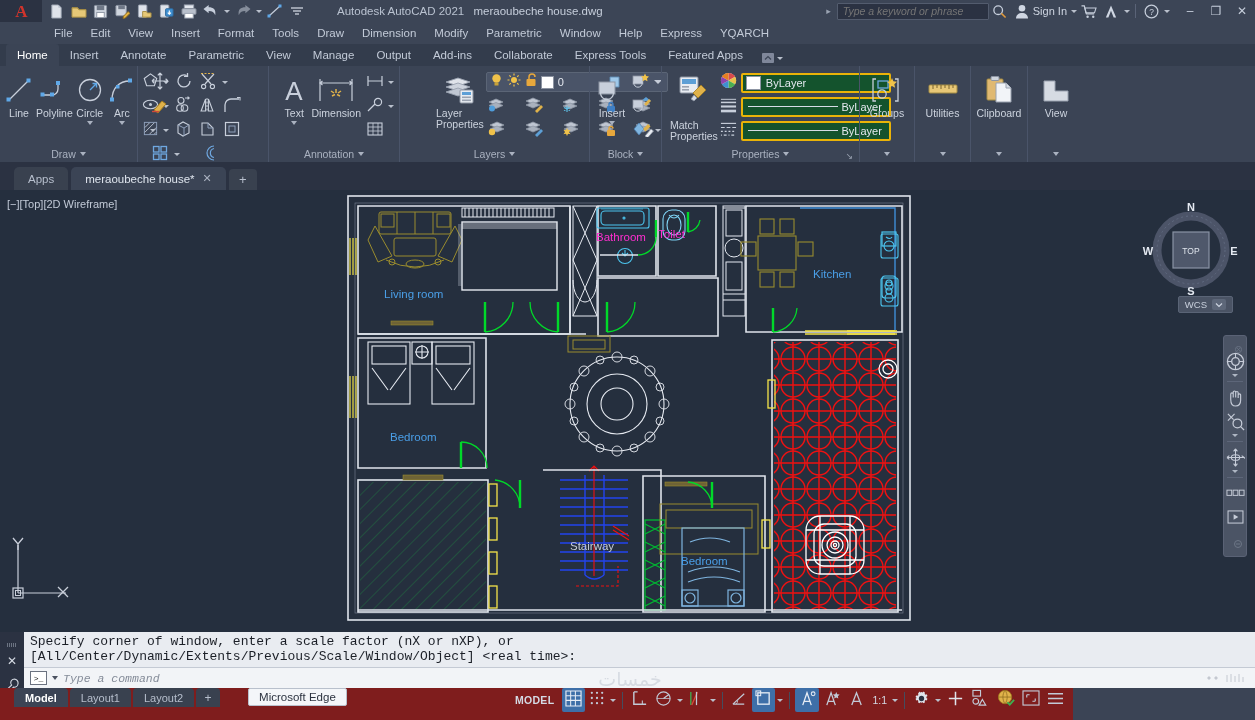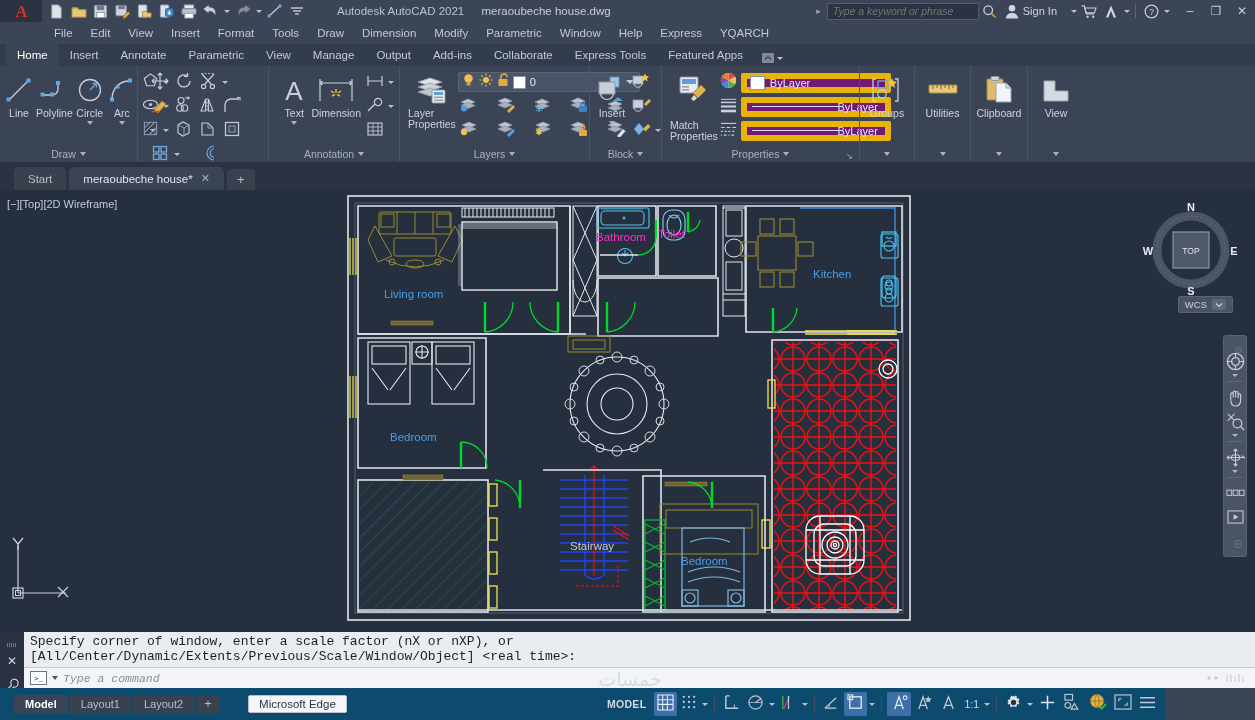--- a/index.html
+++ b/index.html
@@ -32,31 +32,31 @@
     width: 21px; height: 20px; display: flex; align-items: center; justify-content: center;
     border-radius: 2px;
   }
   .qat-btn svg { display:block; }
   .qat-mini { width: 9px; display:flex; align-items:center; justify-content:center; }
   .caret-d { width:0;height:0;border-left:3px solid transparent;border-right:3px solid transparent;border-top:3.5px solid #b9c0cc; }
   .title-text {
     flex: 0 0 auto; margin-left: 30px;
     font-size: 11.5px; color: #b9c2d0; white-space: nowrap;
   }
-  .title-text .doc { margin-left: 14px; color: #c6cedb; }
+  .title-text .doc { margin-left: 6px; color: #c6cedb; }
   .title-spacer { flex: 1; }
   .title-arrow { color:#9aa3b2; font-size:9px; margin-right: 6px; }
   .search-box {
     width: 152px; height: 17px; background: #2b3242;
     border: 1px solid #535c6e; border-radius: 1px;
     font-size: 10.5px; color: #8b93a3; font-style: italic;
     padding: 0 5px; line-height: 15px;
   }
   .t-icon { width: 22px; height: 20px; display:flex; align-items:center; justify-content:center; }
-  .signin { font-size: 11px; color: #cfd6e2; margin-right: 12px; white-space: nowrap; }
+  .signin { font-size: 11px; color: #cfd6e2; margin-right: 2px; white-space: nowrap; }
   .win-btns { display: flex; align-items: center; margin-left: 6px; }
   .win-btn { width: 26px; height: 22px; display:flex; align-items:center; justify-content:center; font-size:12px; color:#c6cedb; }
 
   
   .menubar {
     position: absolute; top: 22px; left: 0; width: 1255px; height: 22px;
     background: #3c4556; display: flex; align-items: center; padding-left: 45px;
   }
   .menu-item {
     font-size: 11.5px; color: #c2cad7; padding: 3px 9px; border-radius: 2px; white-space:nowrap;
@@ -103,21 +103,21 @@
 
   
   .layer-combo {
     width: 182px; height: 20px; background: #4a5468; border: 1px solid #5b6576;
     border-radius: 2px; display: flex; align-items: center; gap: 4px; padding: 0 3px;
   }
   .layer-combo .swatch { width: 13px; height: 13px; background: #fff; border: 1px solid #8c93a1; }
   .layer-combo .val { font-size: 11px; color: #e4e8ef; flex:1; }
   .layer-combo .cv { width:0;height:0;border-left:4px solid transparent;border-right:4px solid transparent;border-top:4.5px solid #c5ccd8; margin-right:2px; }
   .prop-combo {
-    width: 150px; height: 20px; background: #701a75; border: 6px solid #eab308;
+    width: 150px; height: 20px; background: #14532d; border: 2px solid #eab308;
     border-radius: 2px; display: flex; align-items: center; padding: 0 3px;
   }
   .prop-combo .pv { font-size: 11px; color: #e4e8ef; flex:1; text-align:right; padding-right:4px; }
   .prop-row { display: flex; align-items: center; gap: 4px; margin-bottom: 2px; }
 
   
   .doctabs {
     position: absolute; top: 162px; left: 0; width: 1255px; height: 28px;
     background: #2b3242; display: flex; align-items: flex-end; padding-left: 14px;
   }
@@ -175,22 +175,22 @@
   }
   .cmd-prompt-box {
     width: 17px; height: 14px; border: 1px solid #6b7280; background:#fff;
     display:flex;align-items:center;justify-content:center;
     font-family:"Liberation Mono",monospace; font-size:8px; color:#222;
   }
   .cmd-ph { font-family: "Liberation Mono", monospace; font-size: 11.5px; color: #858c99; font-style: italic; }
 
   
   .statusbar {
-    position: absolute; top: 688px; left: 0; width: 1165px; height: 32px;
-    background: #0c4a6e; display: flex; align-items: center;
+    position: absolute; top: 688px; left: 0; width: 1073px; height: 32px;
+    background: #7f1d1d; display: flex; align-items: flex-start;
   }
   .layout-tabs { display: flex; align-items: center; padding-left: 14px; gap: 2px; }
   .ltab {
     height: 19px; padding: 0 11px; display:flex; align-items:center;
     font-size: 11px; color: #b7bfcd; background: #39414f; border-radius: 4px 4px 0 0;
   }
   .ltab.active { background: #3b4455; color: #ffffff; font-weight: bold; }
   .ltab-add { width: 24px; height:19px; display:flex;align-items:center;justify-content:center;
               background:#39414f;border-radius:4px 4px 0 0;color:#b7bfcd;font-size:12px; }
   .tooltip-edge {
@@ -660,21 +660,21 @@
         </div>
       </div>
       <div class="panel-title">
         <span>Annotation</span>
           <span class="tri"></span>
       </div>
     </div>
 
     <div class="panel" style="width:190px;">
       <div class="panel-body" style="padding-left:4px;">
-        <div class="big-btn wide-btn" style="width:56px;">
+        <div class="big-btn wide-btn" style="width:56px;margin-left:28px;">
           <span class="ico">
             <svg width="34" height="30" viewBox="0 0 34 30">
               <path d="M3 7l12-4 12 4-12 4z" fill="#dfe3ea" stroke="#9aa2b0" stroke-width="0.9"></path>
               <path d="M3 12l12-4 12 4-12 4z" fill="#cdd3dd" stroke="#9aa2b0" stroke-width="0.9"></path>
               <path d="M3 17l12-4 12 4-12 4z" fill="#bfc6d2" stroke="#9aa2b0" stroke-width="0.9"></path>
               <rect x="17" y="15" width="13" height="13" rx="1" fill="#e8ecf2" stroke="#8d95a3"></rect>
               <rect x="19" y="17" width="9" height="3" fill="#5d9fd6"></rect>
                 <rect x="19" y="21.5" width="9" height="1.6" fill="#9aa2b0"></rect>
                 <rect x="19" y="24.5" width="9" height="1.6" fill="#9aa2b0"></rect>
             </svg>
@@ -994,21 +994,21 @@
         </div>
       </div>
       <div class="panel-title">
           <span class="tri"></span>
         </div>
     </div>
   </div>
 
   <div class="doctabs">
     <div class="dtab">
-      <span>Start</span>
+      <span>Apps</span>
     </div>
     <div class="dtab active">
       <span>meraoubeche house*</span>
       <span class="x">✕</span>
     </div>
     <div class="dtab-add">+</div>
   </div>
 
   <div class="viewport">
     <div class="vp-label">[−][Top][2D Wireframe]</div>

